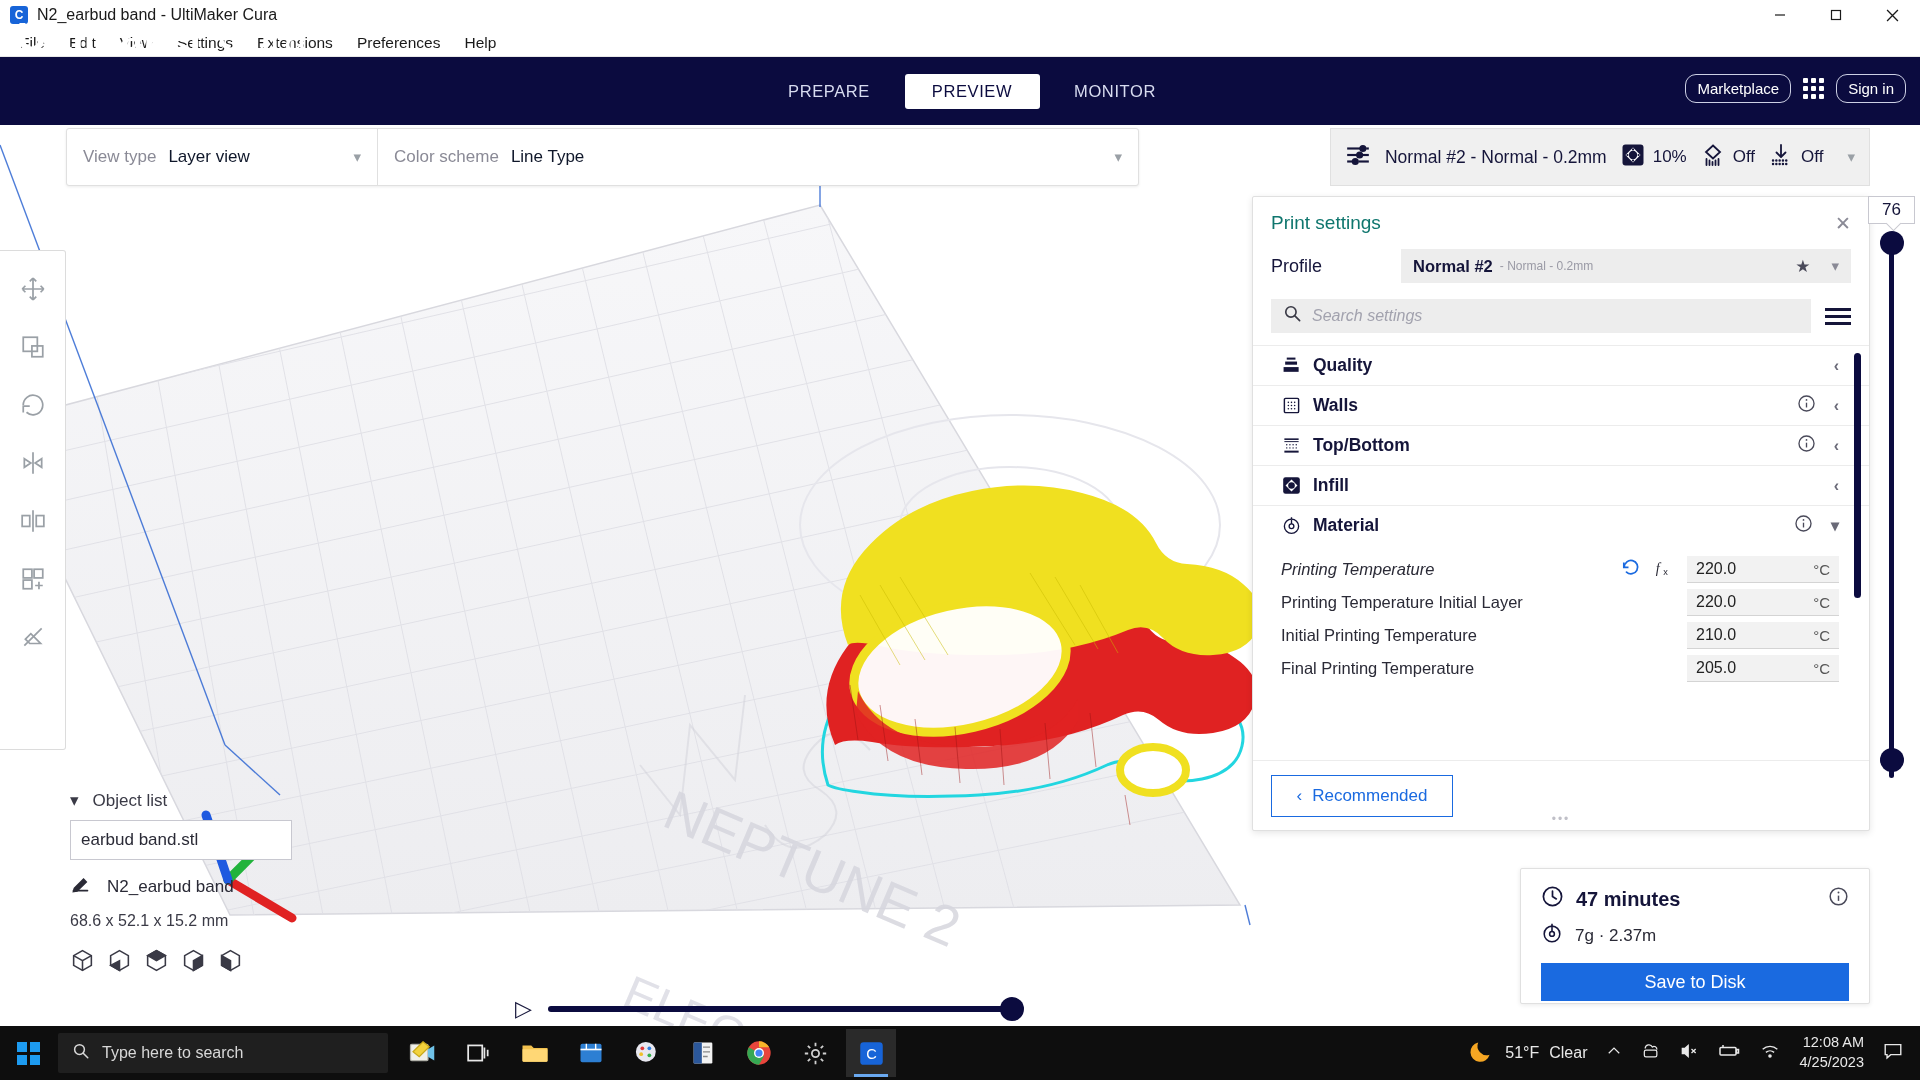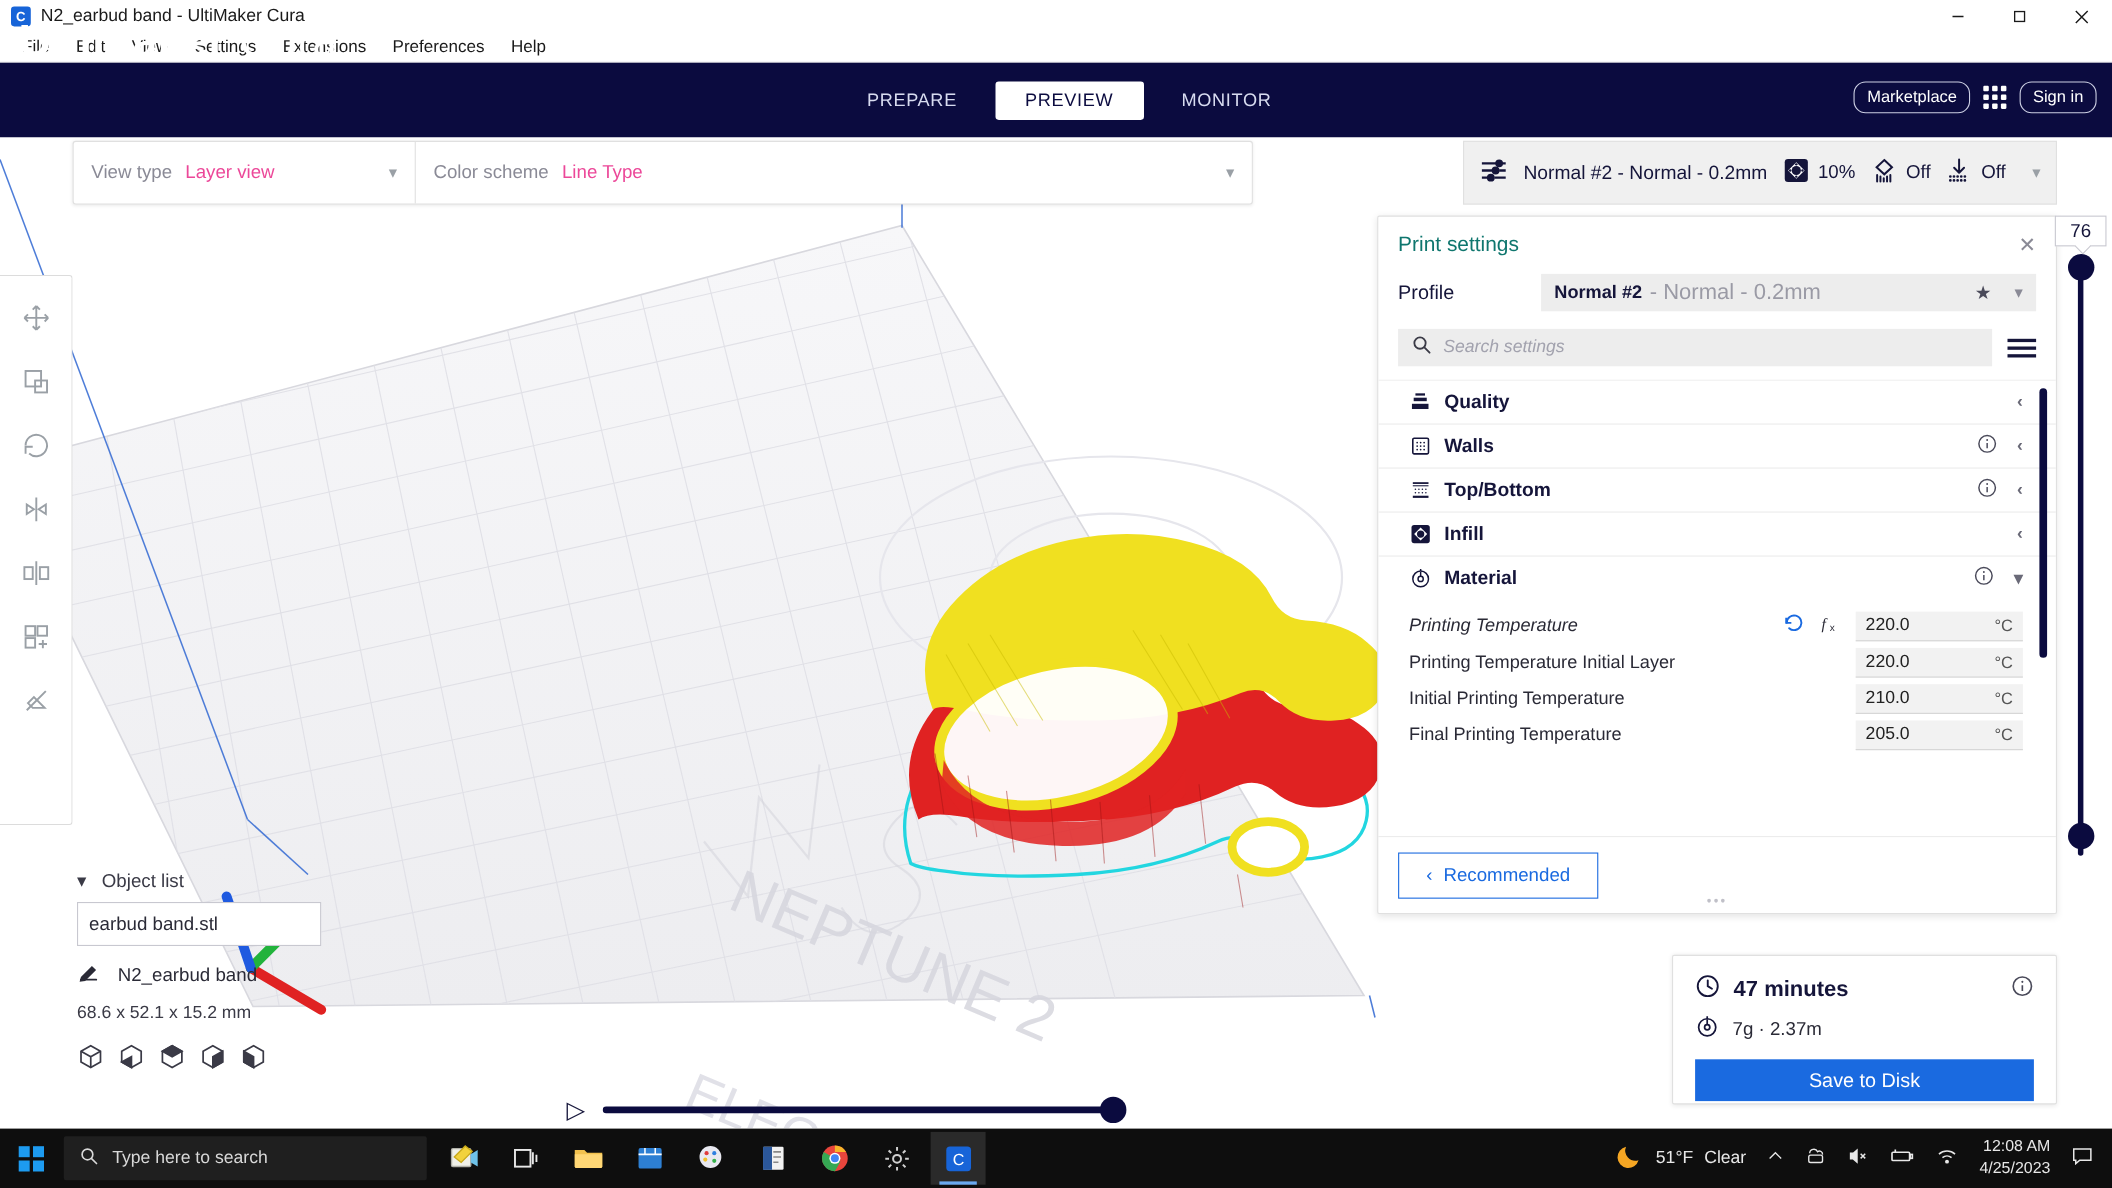--- a/index.html
+++ b/index.html
@@ -106,21 +106,21 @@
     position: absolute; left: 66px; top: 128px; height: 58px;
     display: flex; background: #fff;
     border: 1px solid #e0e0e0; border-radius: 3px;
     box-shadow: 0 1px 3px rgba(0,0,0,.08);
   }
   .viewbar-cell {
     display: flex; align-items: center; height: 56px; padding: 0 16px;
     gap: 12px;
   }
   .vb-label { color: #8a8a96; font-size: 17px; }
-  .vb-value { color: #ec4899; font-size: 17px; }
+  .vb-value { color: #0f172a; font-size: 17px; }
   .vb-sep { width: 1px; background: #e0e0e0; }
   .chev { color: #9aa0a6; font-size: 15px; margin-left: auto;
           padding-left: 30px; }
 
   
   .summary-bar {
     position: absolute; right: 50px; top: 128px; height: 58px;
     background: #f0f0f0; border: 1px solid #e0e0e0;
     display: flex; align-items: center; gap: 14px; padding: 0 14px;
     border-radius: 0;
@@ -144,21 +144,21 @@
   .panel-close { color: #8a8a96; font-size: 19px; }
   .profile-row {
     display: flex; align-items: center; padding: 0 18px 4px 18px; gap: 18px;
   }
   .profile-label { font-size: 18px; color: #15153a; width: 112px; }
   .profile-select {
     flex: 1; height: 34px; background: #ededed; display: flex;
     align-items: center; padding: 0 12px; gap: 7px;
   }
   .profile-name { font-size: 16.5px; font-weight: bold; color: #15153a; }
-  .profile-sub { font-size: 20px; color: #9a9aa5; }
+  .profile-sub { font-size: 12px; color: #9a9aa5; }
   .profile-star { margin-left: auto; color: #4a4a5a; font-size: 17px; }
   .profile-chev { color: #8a8a96; font-size: 15px; margin-left: 14px; }
 
   .search-row {
     display: flex; align-items: center; padding: 12px 18px 10px 18px; gap: 14px;
   }
   .search-box {
     flex: 1; height: 34px; background: #ededed; display: flex;
     align-items: center; gap: 10px; padding: 0 12px;
   }

